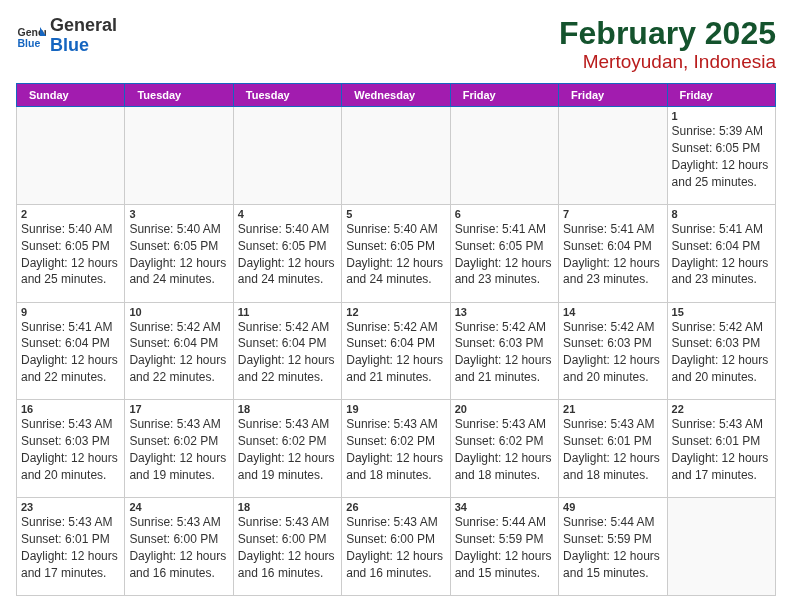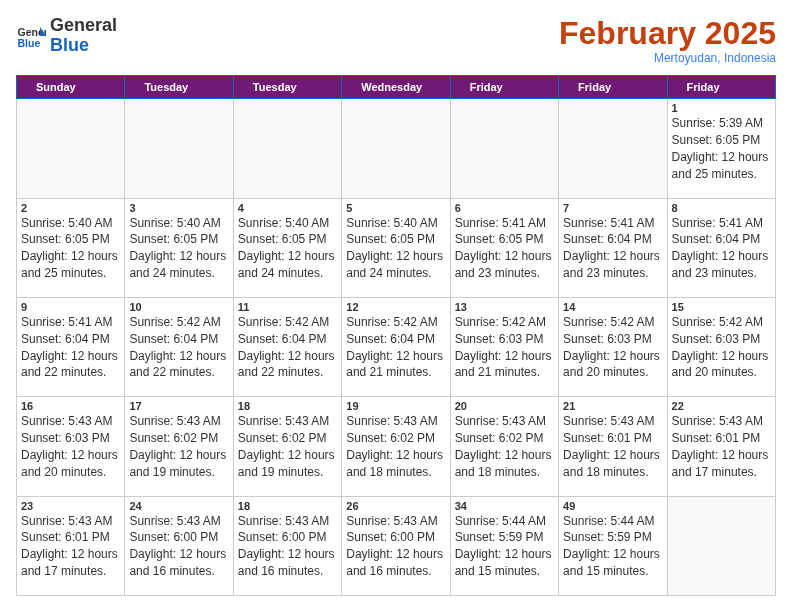--- a/index.html
+++ b/index.html
@@ -38,41 +38,41 @@
       width: 30px;
       height: 30px;
       margin-right: 4px;
     }
     .title-block {
       text-align: right;
     }
     .month-year {
       font-size: 32px;
       font-weight: bold;
-      color: #c2410c;
+      color: #14532d;
       line-height: 1.1;
     }
     .location {
-      font-size: 12px;
-      color: #3b82f6;
+      font-size: 19px;
+      color: #b91c1c;
       text-align: right;
     }
     .calendar {
       flex: 1;
       border: 1px solid #ccc;
       border-collapse: collapse;
       width: 100%;
       table-layout: fixed;
     }
     .calendar th {
-      background: #701a75;
+      background: #a21caf;
       color: #fff;
       font-size: 11px;
       font-weight: bold;
-      padding: 5px 19px;
+      padding: 5px 12px;
       text-align: left;
       border: 1px solid #1565c0;
     }
     .calendar td {
       border: 1px solid #ccc;
       vertical-align: top;
       padding: 3px 4px;
       font-size: 9px;
       color: #333;
       background: #fff;

